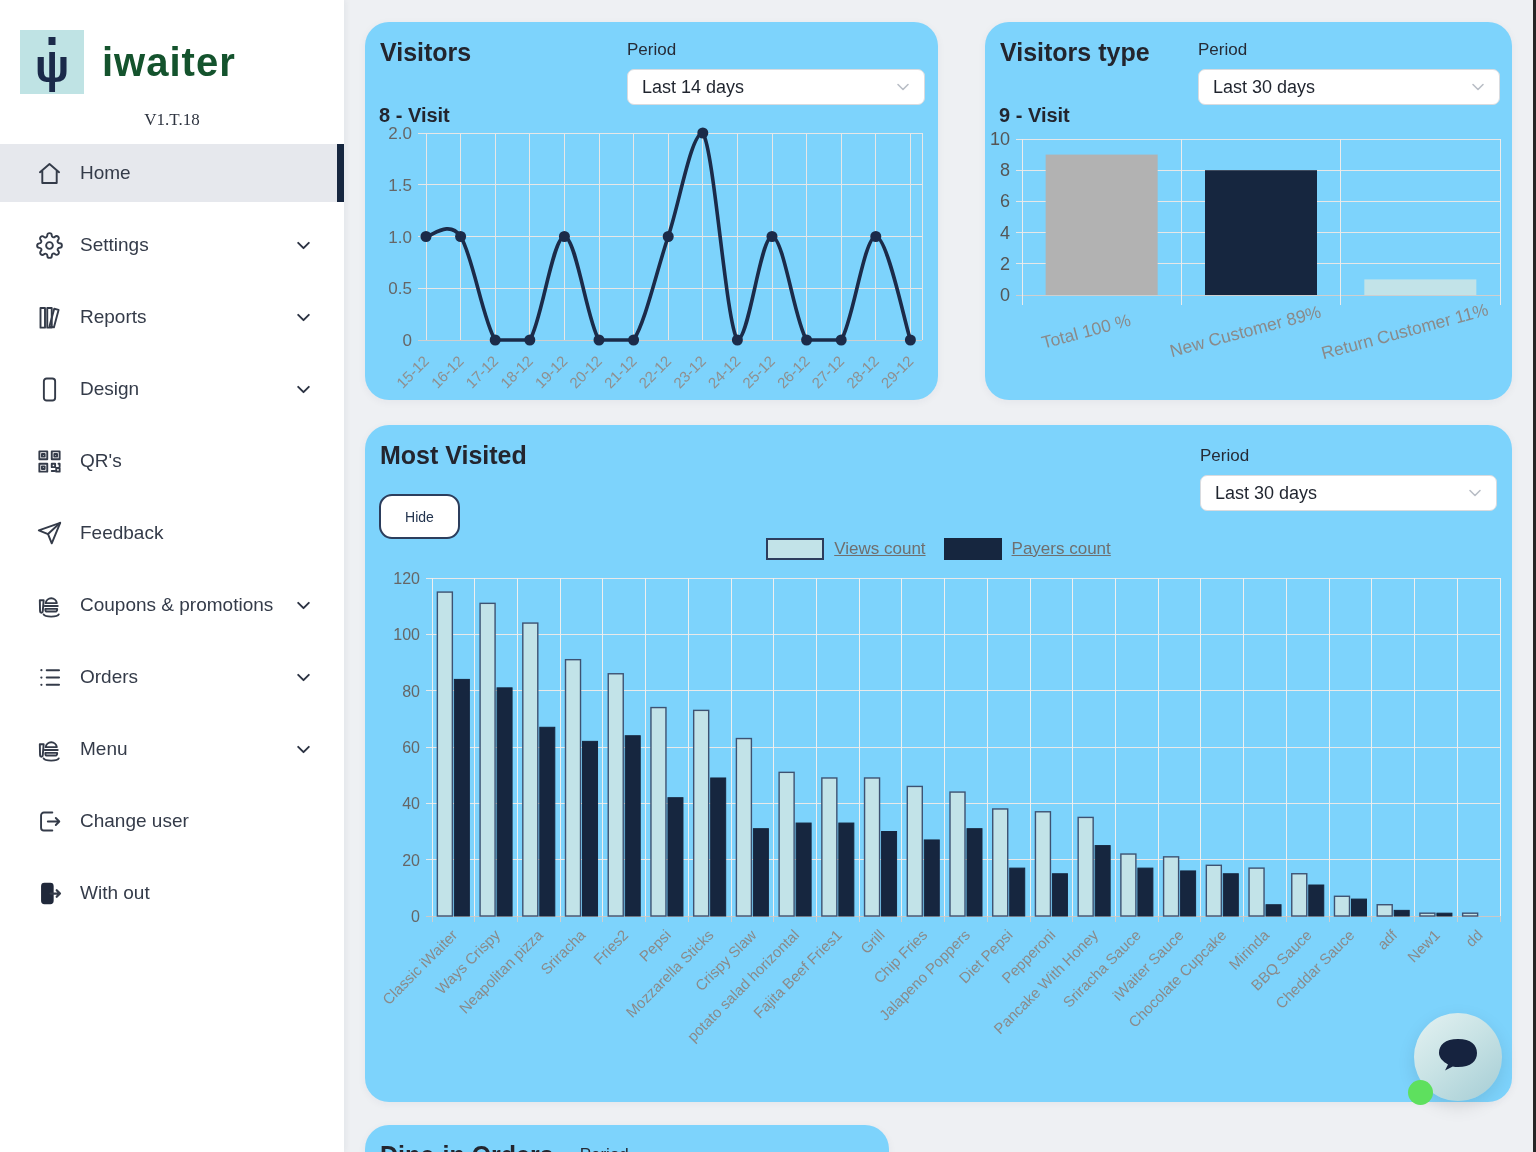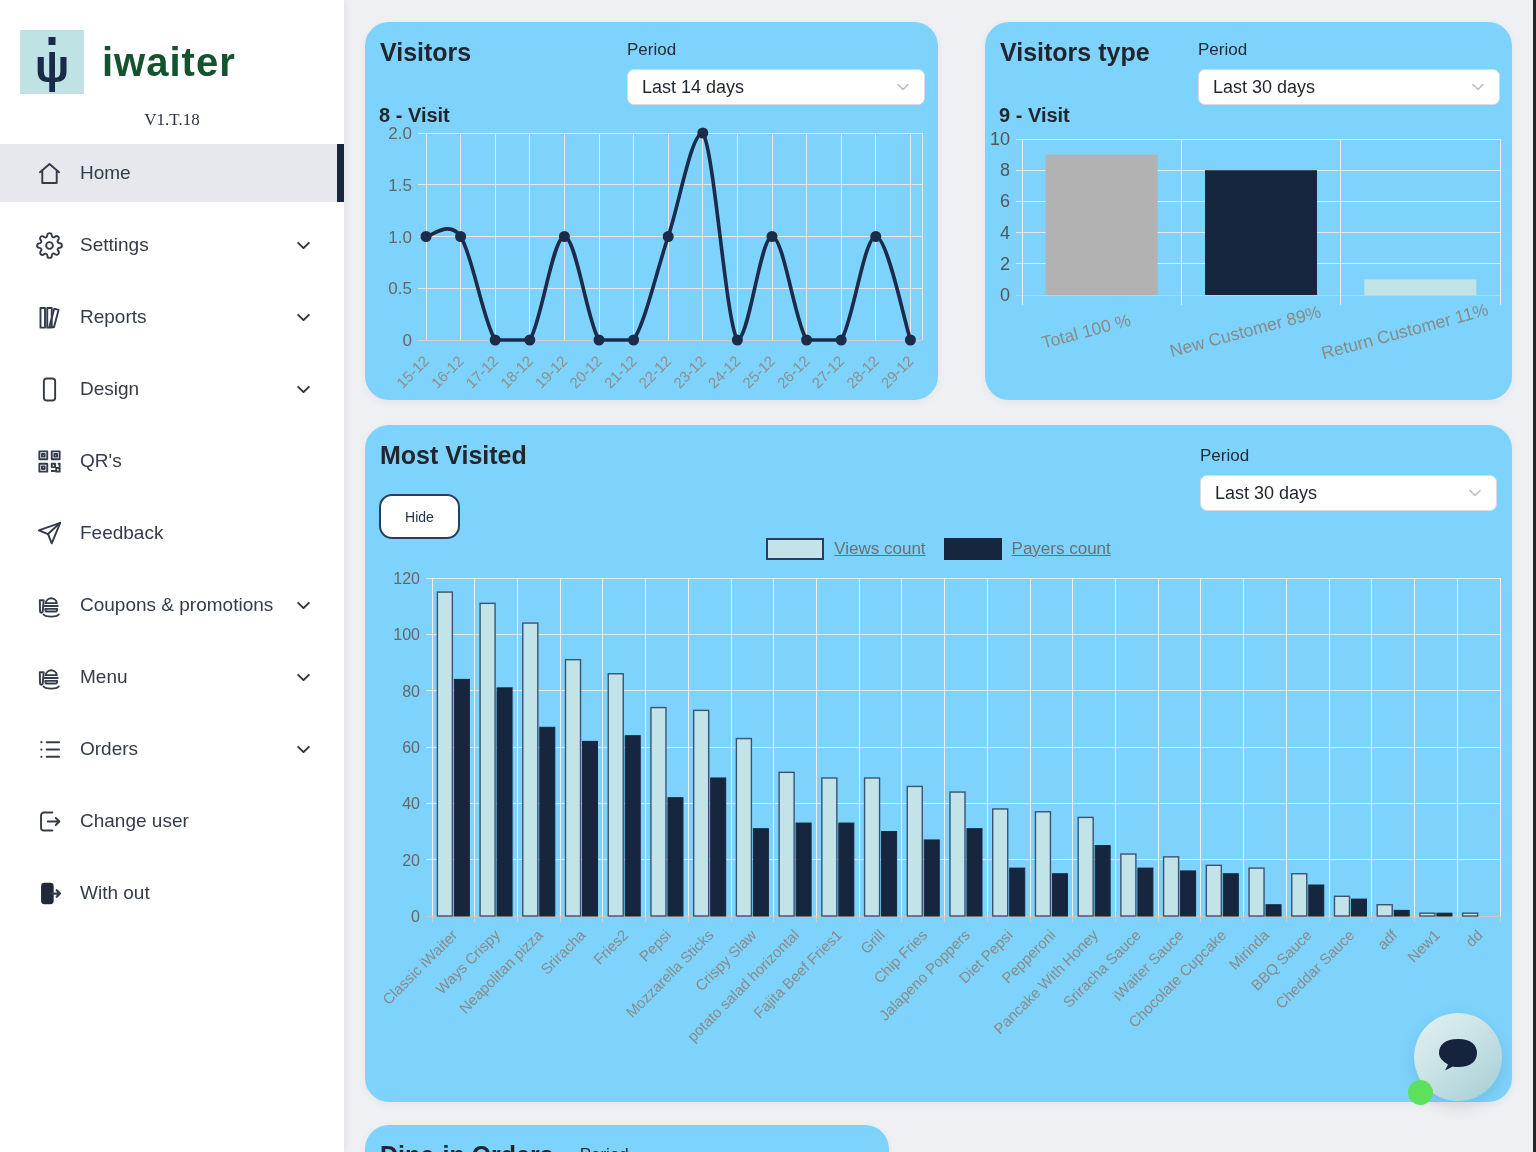--- a/index.html
+++ b/index.html
@@ -181,44 +181,44 @@
           <span class="mi-label">Coupons &amp; promotions</span>
           <span class="mi-chev">
             <svg width="17" height="17" viewBox="0 0 16 16">
               <path d="M3 5.5l5 5 5-5" stroke="#2b3242" stroke-width="1.8" fill="none" stroke-linecap="round" stroke-linejoin="round"></path>
             </svg>
           </span>
         </div>
         <div class="mi">
           <span class="mi-icon">
             <svg viewBox="0 0 24 24">
+              <path d="M9.5 5.5h11M9.5 12h11M9.5 18.5h11"></path>
+              <circle cx="4.8" cy="5.5" r="1" fill="#343b49" stroke="none"></circle>
+              <circle cx="4.8" cy="12" r="1" fill="#343b49" stroke="none"></circle>
+              <circle cx="4.8" cy="18.5" r="1" fill="#343b49" stroke="none"></circle>
+            </svg>
+          </span>
+          <span class="mi-label">Orders</span>
+          <span class="mi-chev">
+            <svg width="17" height="17" viewBox="0 0 16 16">
+              <path d="M3 5.5l5 5 5-5" stroke="#2b3242" stroke-width="1.8" fill="none" stroke-linecap="round" stroke-linejoin="round"></path>
+            </svg>
+          </span>
+        </div>
+        <div class="mi">
+          <span class="mi-icon">
+            <svg viewBox="0 0 24 24">
               <path d="M8.6 9.9a5 5 0 0 1 9.9 0z"></path>
               <path d="M7.8 12.4h11.5"></path>
               <path d="M8.3 15h10.5v.7a1.7 1.7 0 0 1-1.7 1.7H10a1.7 1.7 0 0 1-1.7-1.7z"></path>
               <path d="M3.4 7.4h3.4l-.8 9.8a1.2 1.2 0 0 1-2.4 0z"></path>
               <path d="M6.8 19.9a6.8 2.4 0 0 0 13.4 0"></path>
             </svg>
           </span>
           <span class="mi-label">Menu</span>
-          <span class="mi-chev">
-            <svg width="17" height="17" viewBox="0 0 16 16">
-              <path d="M3 5.5l5 5 5-5" stroke="#2b3242" stroke-width="1.8" fill="none" stroke-linecap="round" stroke-linejoin="round"></path>
-            </svg>
-          </span>
-        </div>
-        <div class="mi">
-          <span class="mi-icon">
-            <svg viewBox="0 0 24 24">
-              <path d="M9.5 5.5h11M9.5 12h11M9.5 18.5h11"></path>
-              <circle cx="4.8" cy="5.5" r="1" fill="#343b49" stroke="none"></circle>
-              <circle cx="4.8" cy="12" r="1" fill="#343b49" stroke="none"></circle>
-              <circle cx="4.8" cy="18.5" r="1" fill="#343b49" stroke="none"></circle>
-            </svg>
-          </span>
-          <span class="mi-label">Orders</span>
           <span class="mi-chev">
             <svg width="17" height="17" viewBox="0 0 16 16">
               <path d="M3 5.5l5 5 5-5" stroke="#2b3242" stroke-width="1.8" fill="none" stroke-linecap="round" stroke-linejoin="round"></path>
             </svg>
           </span>
         </div>
         <div class="mi">
           <span class="mi-icon">
             <svg viewBox="0 0 24 24">
               <path d="M14.5 4H7a2.5 2.5 0 0 0-2.5 2.5v11A2.5 2.5 0 0 0 7 20h7.5"></path>

